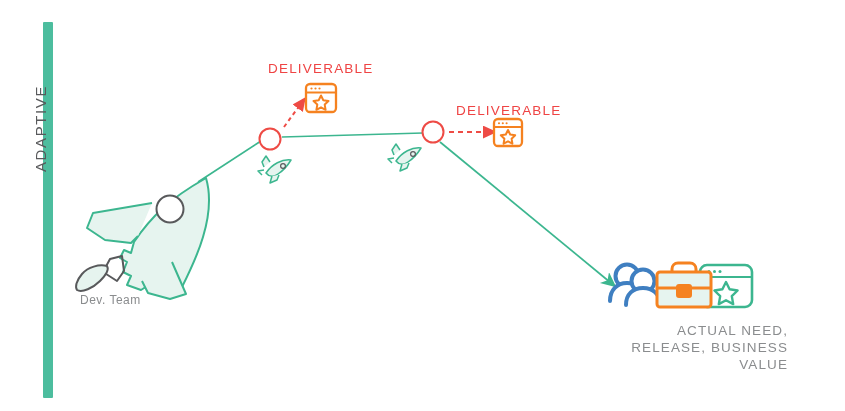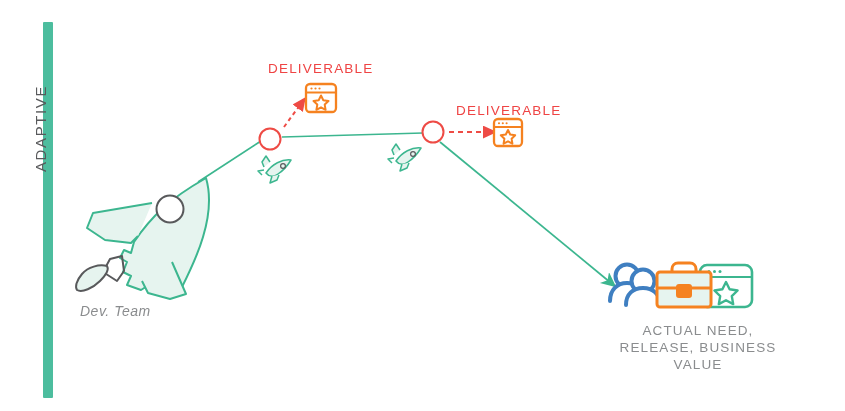--- a/index.html
+++ b/index.html
@@ -53,31 +53,30 @@
     letter-spacing: 1.2px;
   }
   .cap-deliverable-2 {
     left: 456px;
     top: 103px;
     font-size: 13.5px;
     letter-spacing: 1.2px;
   }
   .cap-devteam {
     left: 80px;
-    top: 303px;
-    font-size: 14px;
+    top: 293px;
+    font-size: 12px;
     letter-spacing: 0.5px;
     color: #8a8c8e;
-    font-style: italic;
   }
   .cap-outcome {
     left: 608px;
     top: 322px;
     width: 180px;
-    text-align: center;
+    text-align: right;
     font-size: 13.5px;
     line-height: 17px;
     letter-spacing: 1.1px;
     color: #8a8c8e;
   }
 </style>
 </head>
 <body>
 
 <div id="stage">

